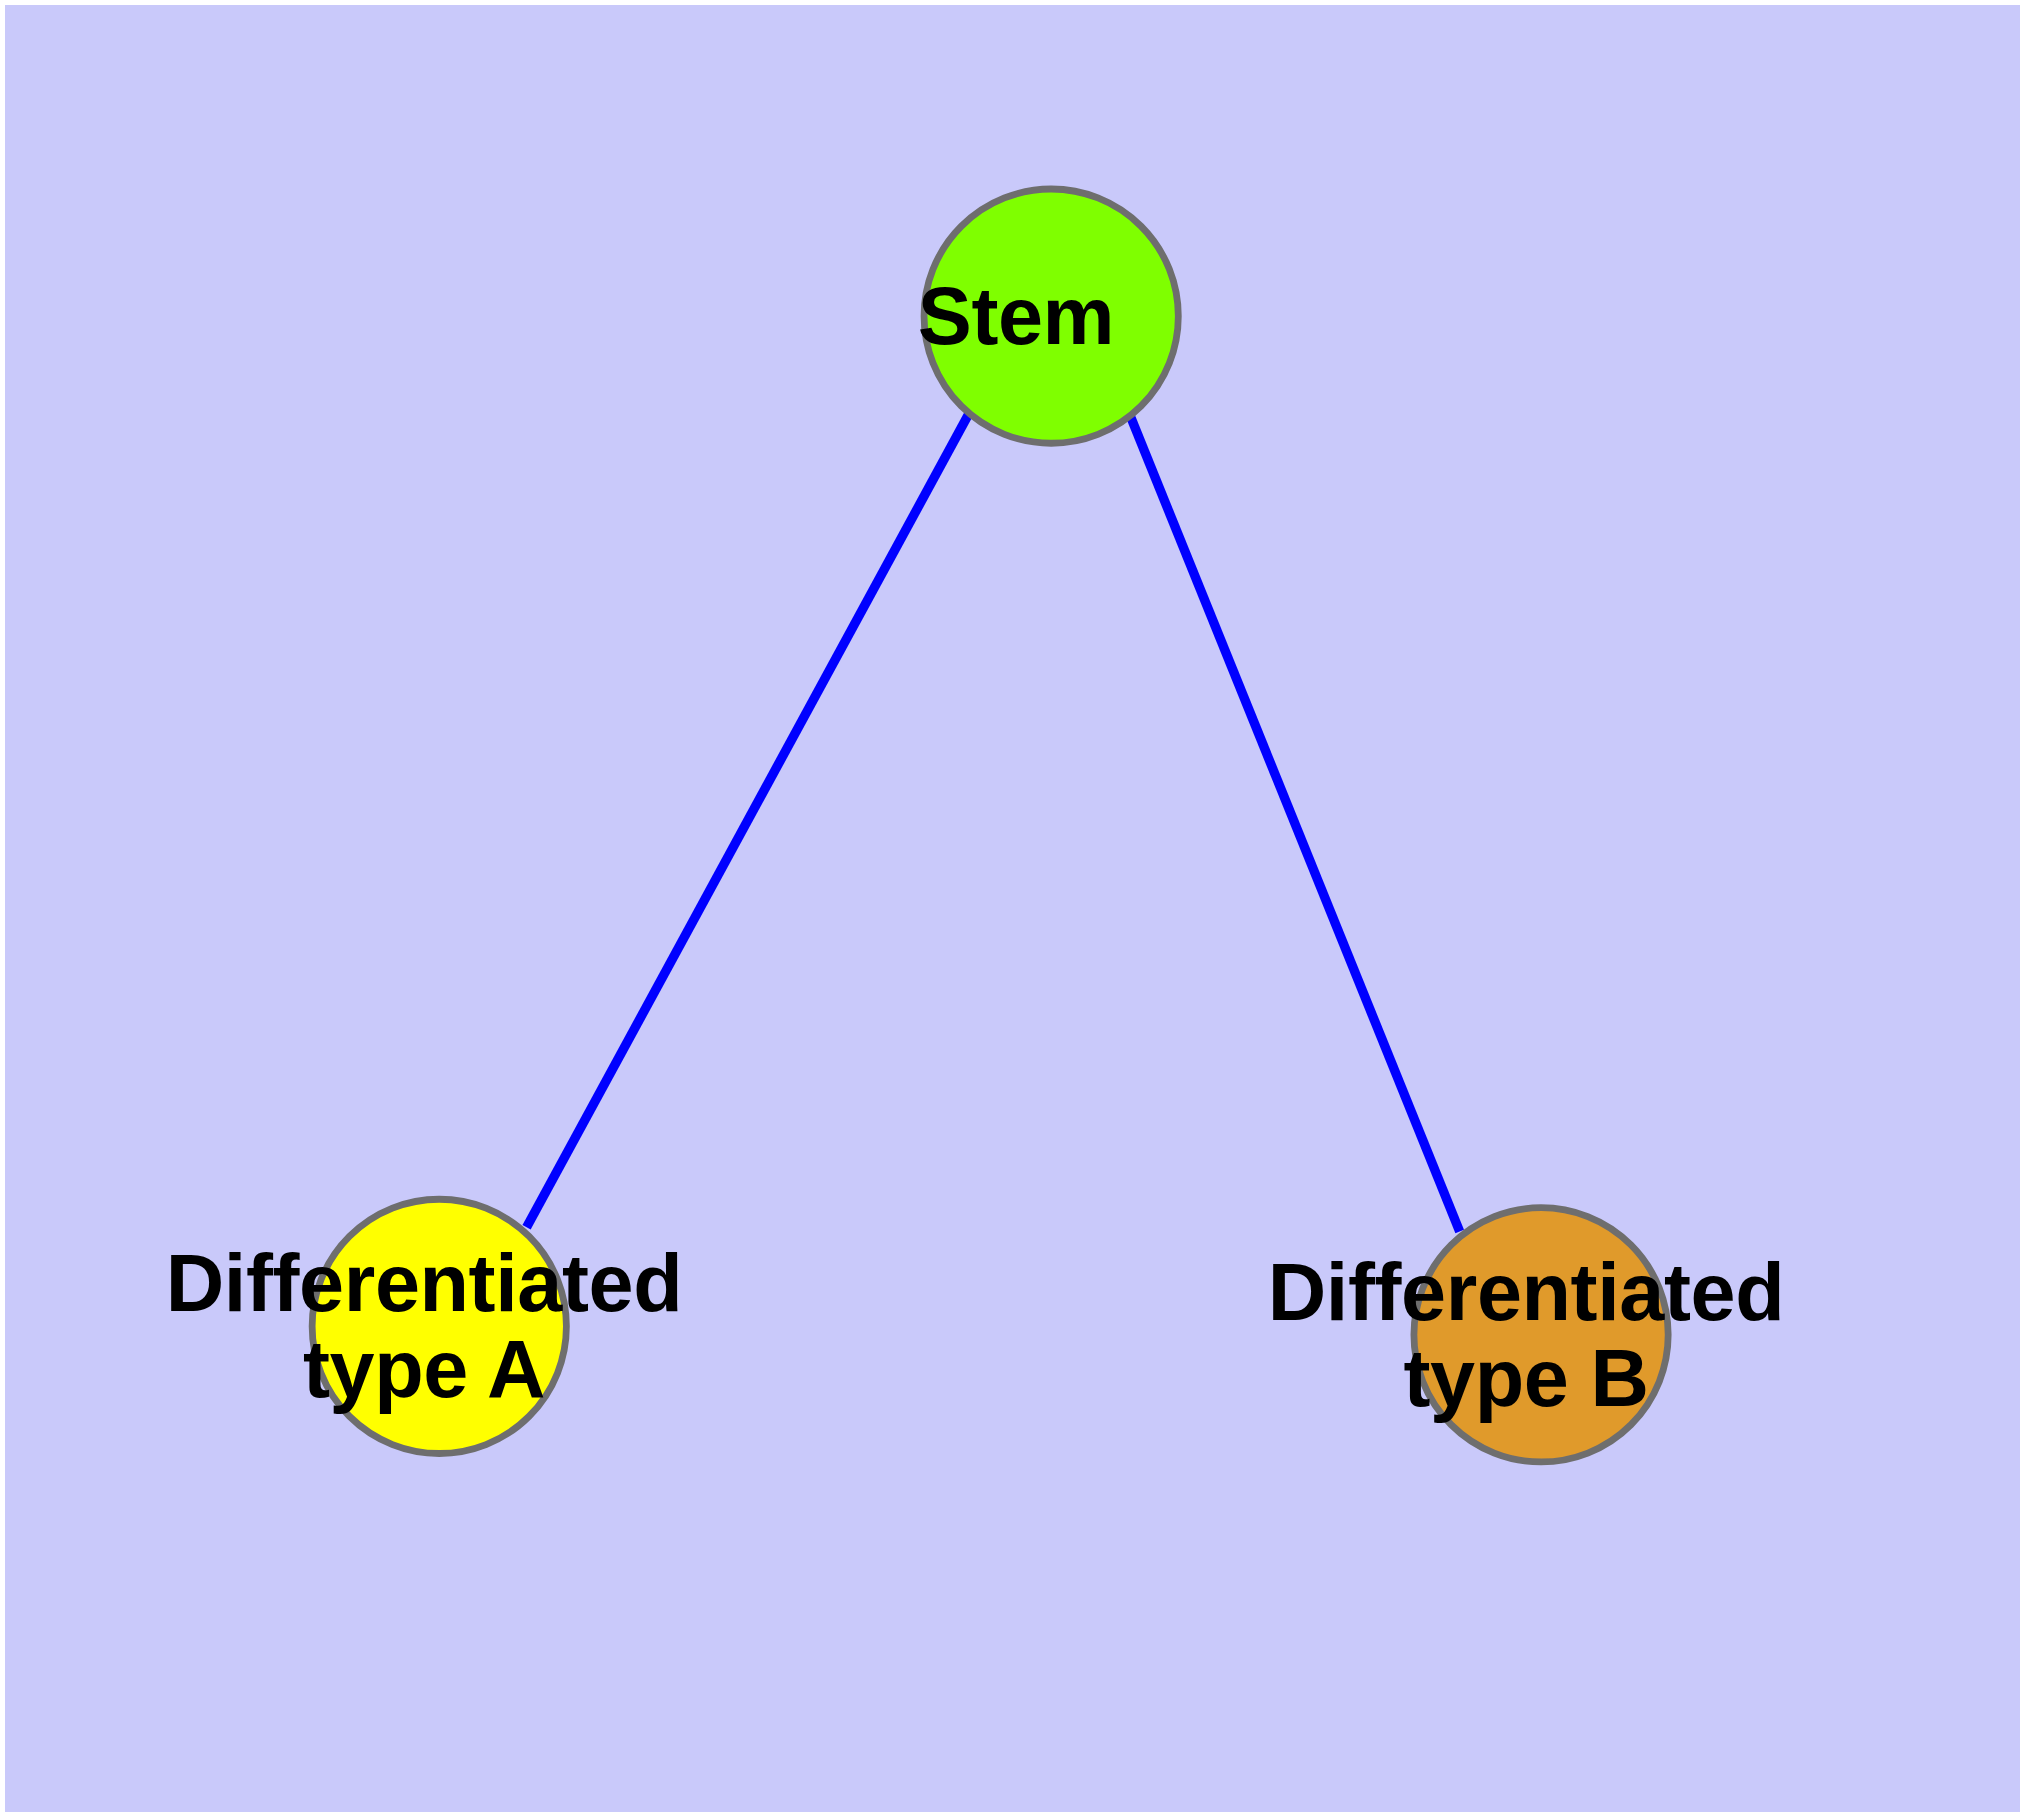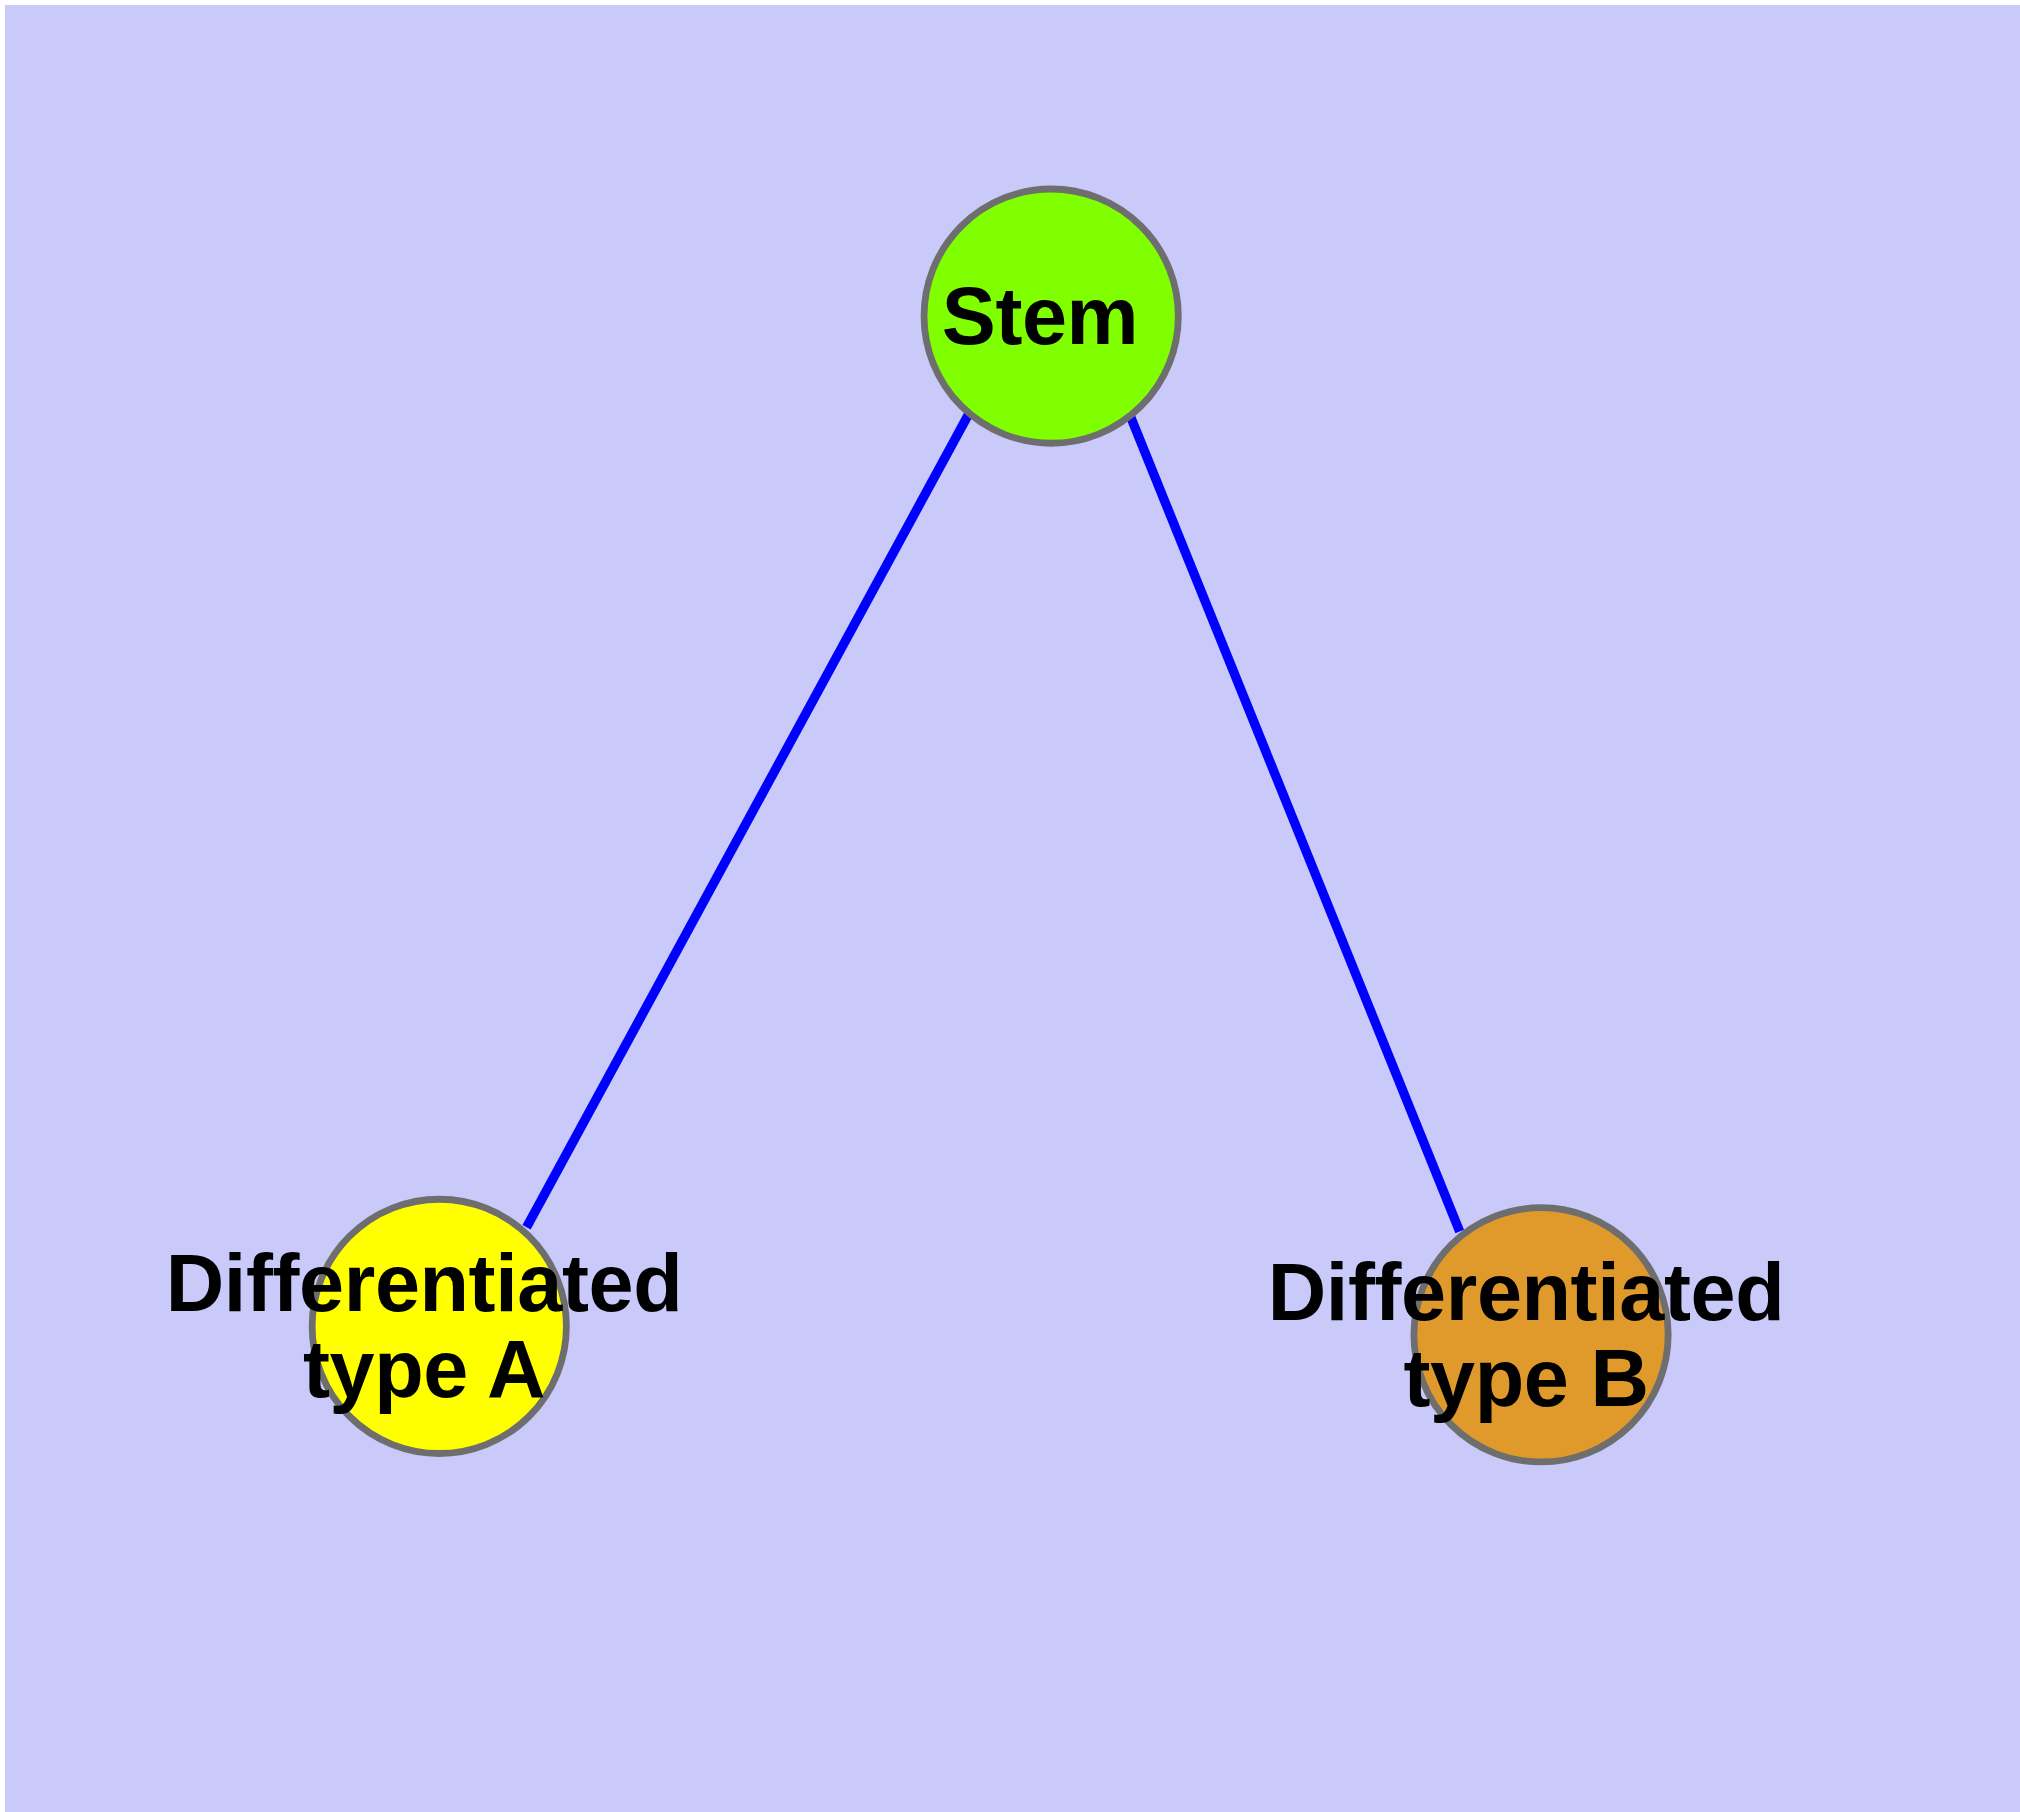--- a/index.html
+++ b/index.html
@@ -67,21 +67,21 @@
       <line class="edge-line" x1="1333" y1="490" x2="1722" y2="1453" stroke="#0000ff" stroke-width="11"></line>
     </g>
 
     <g>
       <circle class="node-circle" cx="1240" cy="373" r="150" fill="#7fff00" stroke="#6e6e6e" stroke-width="8"></circle>
       <circle class="node-circle" cx="518" cy="1565" r="150" fill="#ffff00" stroke="#6e6e6e" stroke-width="8"></circle>
       <circle class="node-circle" cx="1818" cy="1575" r="150" fill="#e09a2b" stroke="#6e6e6e" stroke-width="8"></circle>
     </g>
   </svg>
 
-  <div class="node-label" style="left: 1040px; top: 316px; color: rgb(0, 0, 0); font-size: 81px;">Stem</div>
+  <div class="node-label" style="left: 1016px; top: 316px; color: rgb(0, 0, 0); font-size: 81px;">Stem</div>
 
   <div class="node-label" style="left: 424px; top: 1326px; color: rgb(0, 0, 0); font-size: 81px;">Differentiated
 type A</div>
 
   <div class="node-label" style="left: 1526px; top: 1335px; color: rgb(0, 0, 0); font-size: 81px;">Differentiated
 type B</div>
 
 </div>
 
 

